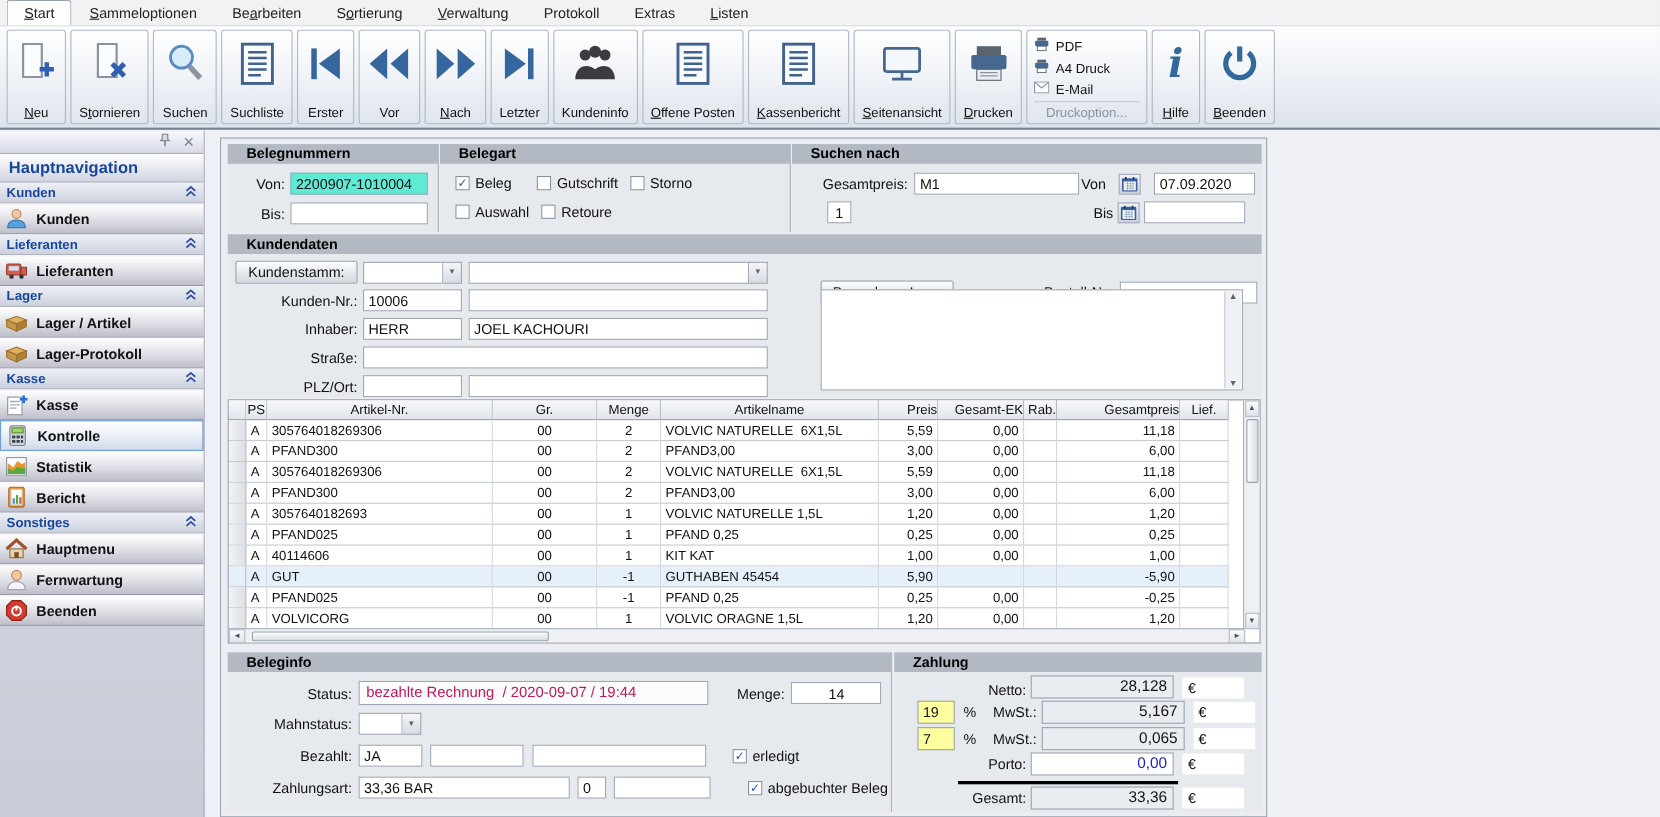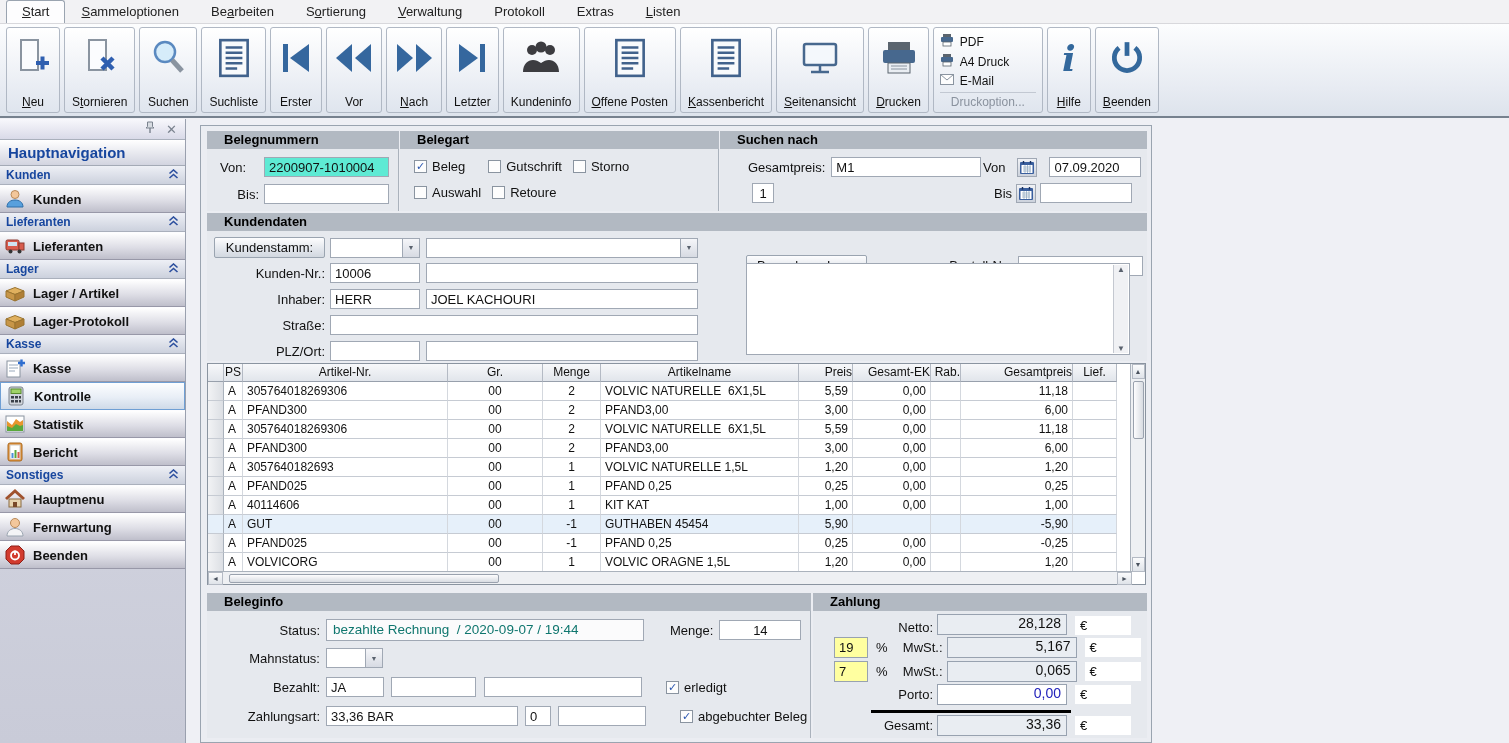--- a/index.html
+++ b/index.html
@@ -65,21 +65,21 @@
 
   
   .money{width:130px;height:21px;text-align:right;padding-right:5px;background:#e9edf2;border:1px solid #98a2b0;font-size:14px;}
   .money.white{background:#fff;color:#2222bb;}
   .eurobox{width:56px;height:19px;background:#fff;padding-left:5px;font-size:13px;display:inline-flex;align-items:center;}
   .rate{width:34px;height:21px;background:#ffffa0;border:1px solid #98a2b0;font-size:13px;padding-left:4px;display:inline-flex;align-items:center;}
   .divline{position:absolute;height:3px;background:#000;}
 
   .memoarea{position:absolute;background:#fff;border:1px solid #a0a8b4;}
   .memoscroll{position:absolute;right:1px;top:1px;bottom:1px;width:15px;background:#f0f1f4;border-left:1px solid #c4c8d0;display:flex;flex-direction:column;justify-content:space-between;align-items:center;}
-  .statusfld{background:#fbfbfc;border:1px solid #a0a8b4;color:#0f766e;font-size:13.5px;height:22px;line-height:20px;padding:0 6px;white-space:pre;}
+  .statusfld{background:#fbfbfc;border:1px solid #a0a8b4;color:#be185d;font-size:13.5px;height:22px;line-height:20px;padding:0 6px;white-space:pre;}
 </style>
 </head>
 <body>
 
 <div class="menubar">
   <div class="mtab active"><u>S</u>tart</div>
   <div class="mtab"><u>S</u>ammeloptionen</div>
   <div class="mtab">Be<u>a</u>rbeiten</div>
   <div class="mtab">S<u>o</u>rtierung</div>
   <div class="mtab"><u>V</u>erwaltung</div>
@@ -399,21 +399,21 @@
 </div>
 
 <div class="main">
 
   <div class="hdrbar" style="left:6px;top:5px;width:192px;">Belegnummern</div>
   <div class="hdrbar" style="left:199px;top:5px;width:319px;">Belegart</div>
   <div class="hdrbar" style="left:519px;top:5px;width:427px;">Suchen nach</div>
 
   <div class="gbody" style="left:6px;top:23px;width:192px;height:62px;border-right:1px solid #aab2bc;">
     <div class="row" style="left:0;top:8px;width:100%;">
-      <span class="lab" style="width:52px;text-align:center;margin-right:5px;">Von:</span>
+      <span class="lab" style="width:52px;text-align:right;margin-right:5px;">Von:</span>
       <input class="inp yellow" style="width: 125px;" value="2200907-1010004">
     </div>
     <div class="row" style="left:0;top:35px;width:100%;">
       <span class="lab" style="width:52px;text-align:right;margin-right:5px;">Bis:</span>
       <input class="inp" style="width: 125px;" value="">
     </div>
   </div>
 
   <div class="gbody" style="left:199px;top:23px;width:319px;height:62px;border-right:1px solid #aab2bc;">
     <div class="row" style="left:14px;top:10px;gap:5px;">

